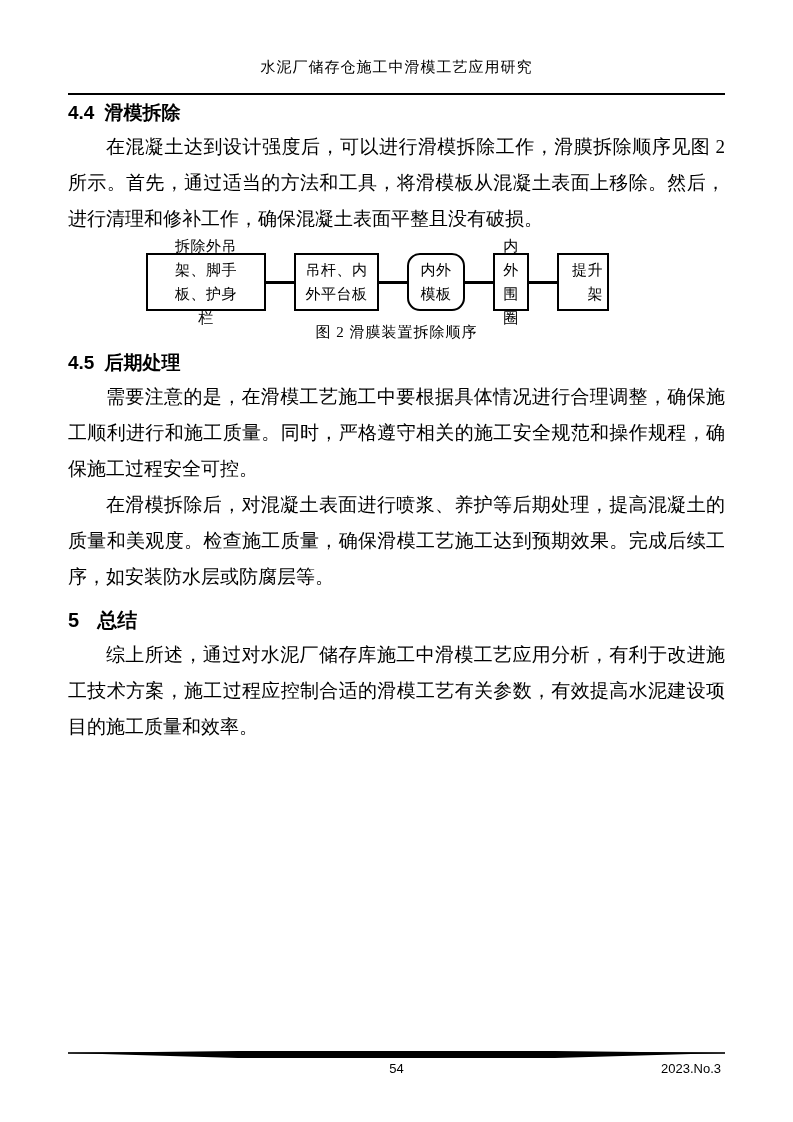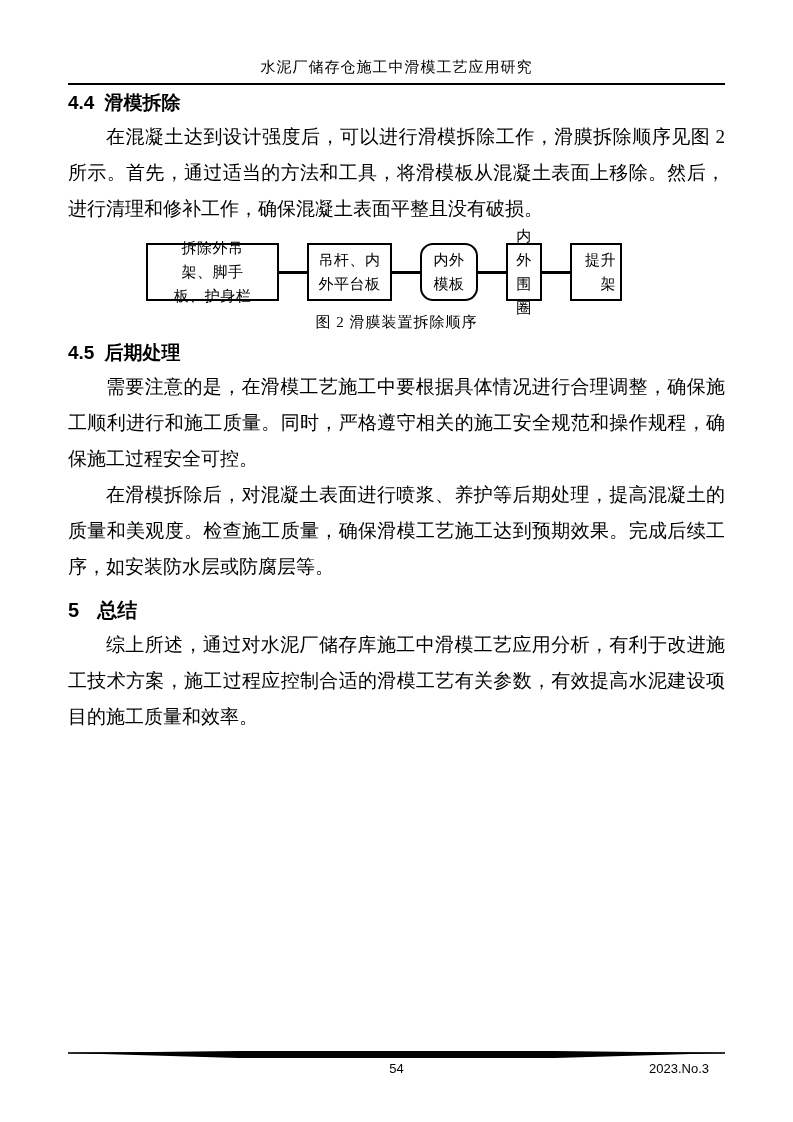--- a/index.html
+++ b/index.html
@@ -14,21 +14,21 @@
   }
   .page {
     position: absolute;
     inset: 0;
     padding: 0 68px;
   }
   
   .page-header {
     margin-top: 56px;
     border-bottom: 2px solid #000;
-    padding-bottom: 5px;
+    padding-bottom: 15px;
     text-align: center;
   }
   .header-title {
     font-size: 15px;
     line-height: 22px;
     letter-spacing: 1px;
   }
   
   .para {
     font-size: 19px;
@@ -60,21 +60,21 @@
     border: 2px solid #000;
     height: 58px;
     display: flex;
     align-items: center;
     justify-content: center;
     text-align: center;
     font-size: 15px;
     line-height: 24px;
     letter-spacing: 0.5px;
   }
-  .flow-box.b1 { width: 133px; padding: 0 21px; }
+  .flow-box.b1 { width: 120px; padding: 0 21px; }
   .flow-box.b2 { width: 85px;  padding: 0 5px; }
   .flow-box.b3 { width: 58px;  padding: 0 7px; border-radius: 13px; }
   .flow-box.b4 { width: 36px;  padding: 0 7px; }
   .flow-box.b5 { width: 52px;  padding: 0 4px; text-align: right; }
   .connector {
     width: 28px;
     height: 3px;
     background: #000;
     flex: 0 0 auto;
   }
@@ -101,21 +101,21 @@
     line-height: 18px;
     margin-top: 1px;
   }
   .page-number {
     position: absolute;
     left: 0; right: 0;
     text-align: center;
   }
   .issue-number {
     position: absolute;
-    right: 16px;
+    right: 4px;
     text-align: right;
   }
 </style>
 </head>
 <body>
 
 <div class="page">
 
   <div class="page-header">
     <div class="header-title">水泥厂储存仓施工中滑模工艺应用研究</div>

